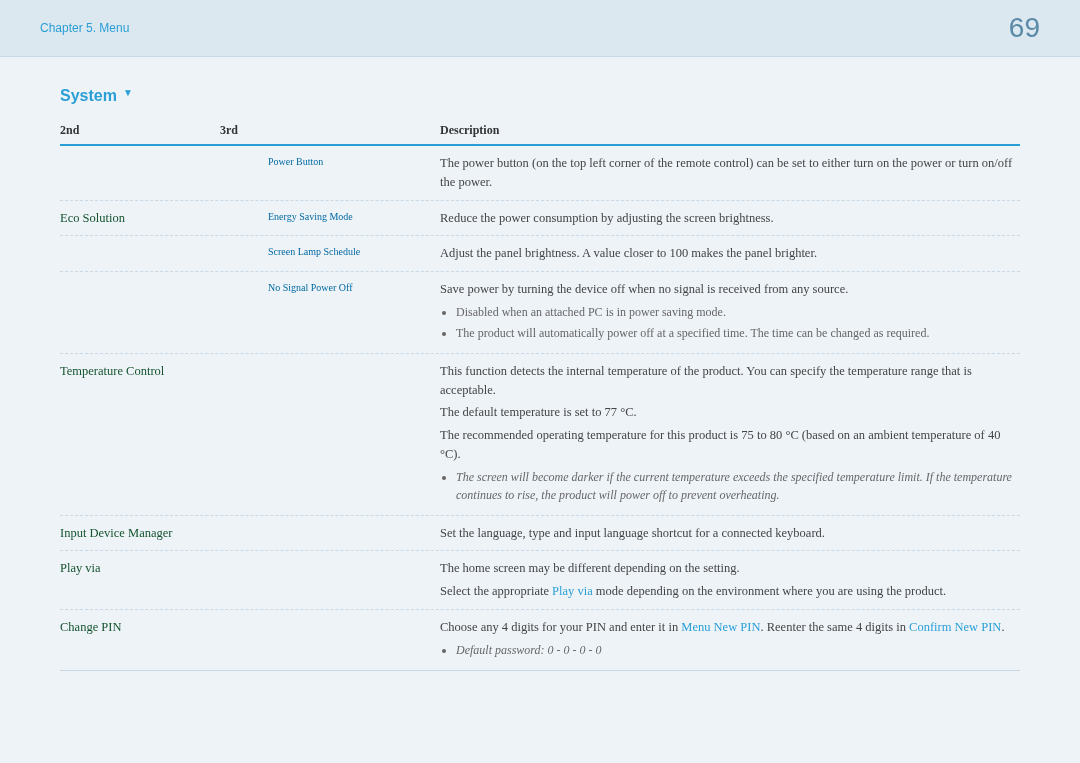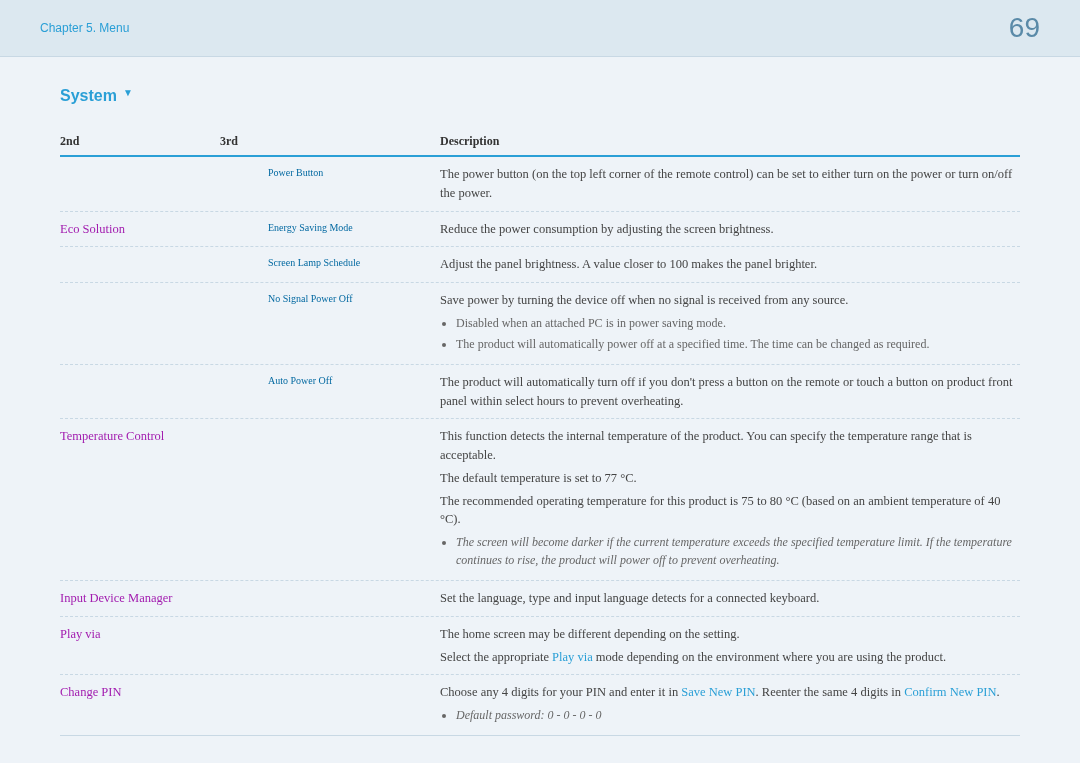--- a/index.html
+++ b/index.html
@@ -45,21 +45,21 @@
     }
 
     .content-area {
       padding: 30px 60px;
     }
 
     .section-title {
       color: #2a9fd6;
       font-size: 16px;
       font-weight: bold;
-      margin-bottom: 29px;
+      margin-bottom: 18px;
       display: flex;
       align-items: flex-start;
       gap: 6px;
     }
 
     .section-title .arrow {
       font-size: 10px;
       color: #2a9fd6;
     }
 
@@ -88,21 +88,21 @@
       border-bottom: 1px dashed #c8d8e4;
       padding: 8px 0;
       align-items: start;
     }
 
     .table-row:last-child {
       border-bottom: 1px solid #c8d8e4;
     }
 
     .col-2nd {
-      color: #a21caf;
+      color: #14532d;
       font-size: 12.5px;
       padding-top: 2px;
     }
 
     .col-3rd {
       color: #0369a1;
       font-size: 10px;
       padding-right: 10px;
       padding-top: 2px;
       margin-left: 48px;
@@ -197,63 +197,56 @@
         <div class="col-3rd">No Signal Power Off</div>
         <div class="col-desc">
           <p>Save power by turning the device off when no signal is received from any source.</p>
           <ul>
             <li>Disabled when an attached PC is in power saving mode.</li>
             <li>The product will automatically power off at a specified time. The time can be changed as required.</li>
           </ul>
         </div>
       </div>
 
-      <div class="table-row">
-        <div class="col-2nd"></div>
-        <div class="col-3rd">Auto Power Off</div>
-        <div class="col-desc">
-          <p>The product will automatically turn off if you don't press a button on the remote or touch a button on product front panel within select hours to prevent overheating.</p>
-        </div>
-      </div>
 
       <div class="table-row">
         <div class="col-2nd">Temperature Control</div>
         <div class="col-3rd"></div>
         <div class="col-desc">
           <p>This function detects the internal temperature of the product. You can specify the temperature range that is acceptable.</p>
           <p>The default temperature is set to 77 °C.</p>
           <p>The recommended operating temperature for this product is 75 to 80 °C (based on an ambient temperature of 40 °C).</p>
           <ul>
             <li class="italic-gray">The screen will become darker if the current temperature exceeds the specified temperature limit. If the temperature continues to rise, the product will power off to prevent overheating.</li>
           </ul>
         </div>
       </div>
 
       <div class="table-row">
         <div class="col-2nd">Input Device Manager</div>
         <div class="col-3rd"></div>
         <div class="col-desc">
-          <p>Set the language, type and input language detects for a connected keyboard.</p>
+          <p>Set the language, type and input language shortcut for a connected keyboard.</p>
         </div>
       </div>
 
       <div class="table-row">
         <div class="col-2nd">Play via</div>
         <div class="col-3rd"></div>
         <div class="col-desc">
           <p>The home screen may be different depending on the setting.</p>
           <p>Select the appropriate <span class="highlight-blue">Play via</span> mode depending on the environment where you are using the product.</p>
         </div>
       </div>
 
       <div class="table-row">
         <div class="col-2nd">Change PIN</div>
         <div class="col-3rd"></div>
         <div class="col-desc">
-          <p>Choose any 4 digits for your PIN and enter it in <span class="highlight-blue">Save New PIN</span>. Reenter the same 4 digits in <span class="highlight-blue">Confirm New PIN</span>.</p>
+          <p>Choose any 4 digits for your PIN and enter it in <span class="highlight-blue">Menu New PIN</span>. Reenter the same 4 digits in <span class="highlight-blue">Confirm New PIN</span>.</p>
           <ul>
             <li class="italic-gray">Default password: 0 - 0 - 0 - 0</li>
           </ul>
         </div>
       </div>
 
     </div>
   </div>
 </div>
 

